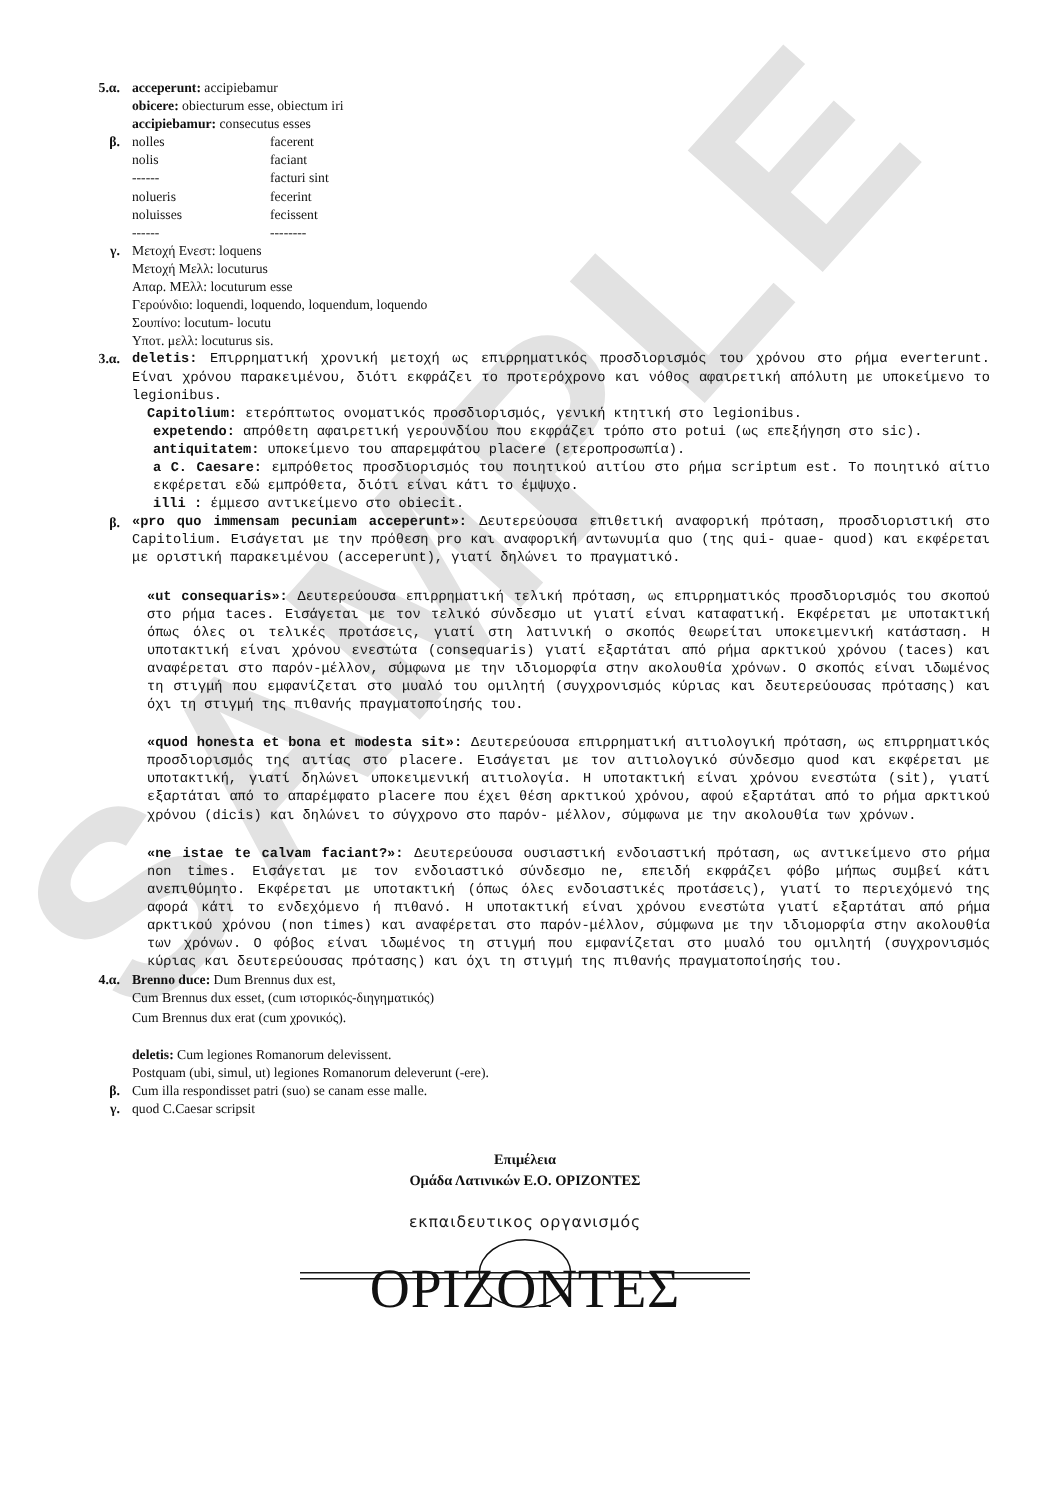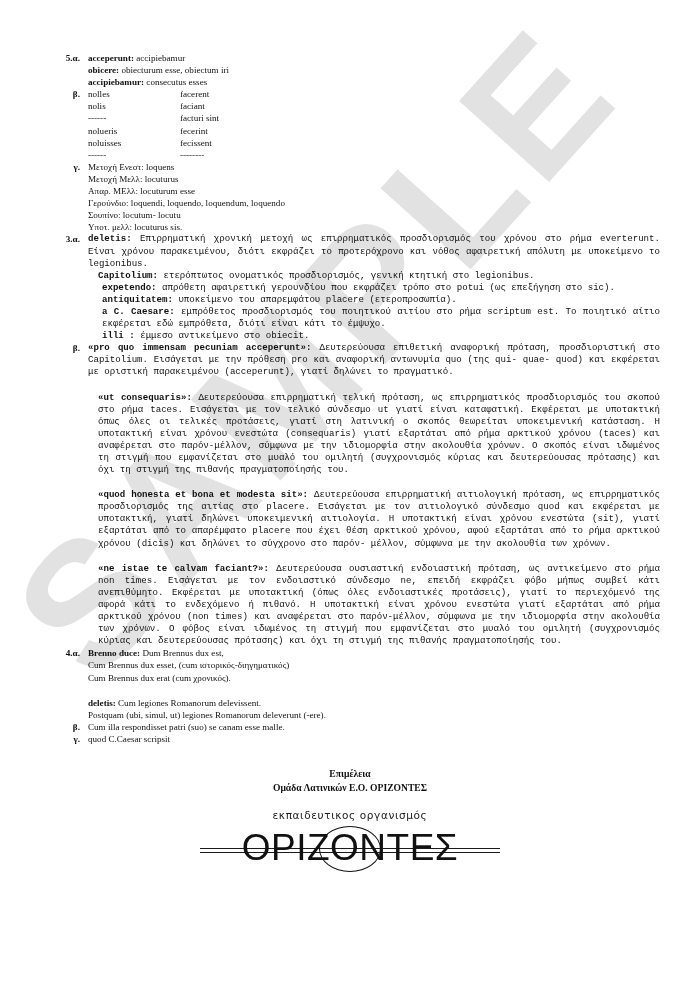--- a/index.html
+++ b/index.html
@@ -138,23 +138,23 @@
     right: 0;
     height: 1px;
     background: #1a1a1a;
   }
   .logo-rules .r.a { top: 0; }
   .logo-rules .r.b { top: 4px; }
   .logo-word {
     position: absolute;
     left: 0;
     right: 0;
-    top: 0;
+    top: 12px;
     text-align: center;
-    font-family: Liberation Sans, sans-serif;
+    font-family: Liberation Serif, serif;
     font-size: 37px;
     letter-spacing: 0.5px;
     line-height: 46px;
     color: #111111;
     white-space: nowrap;
   }
   .logo-bigO {
     position: absolute;
     left: 50%;
     top: 1px;

